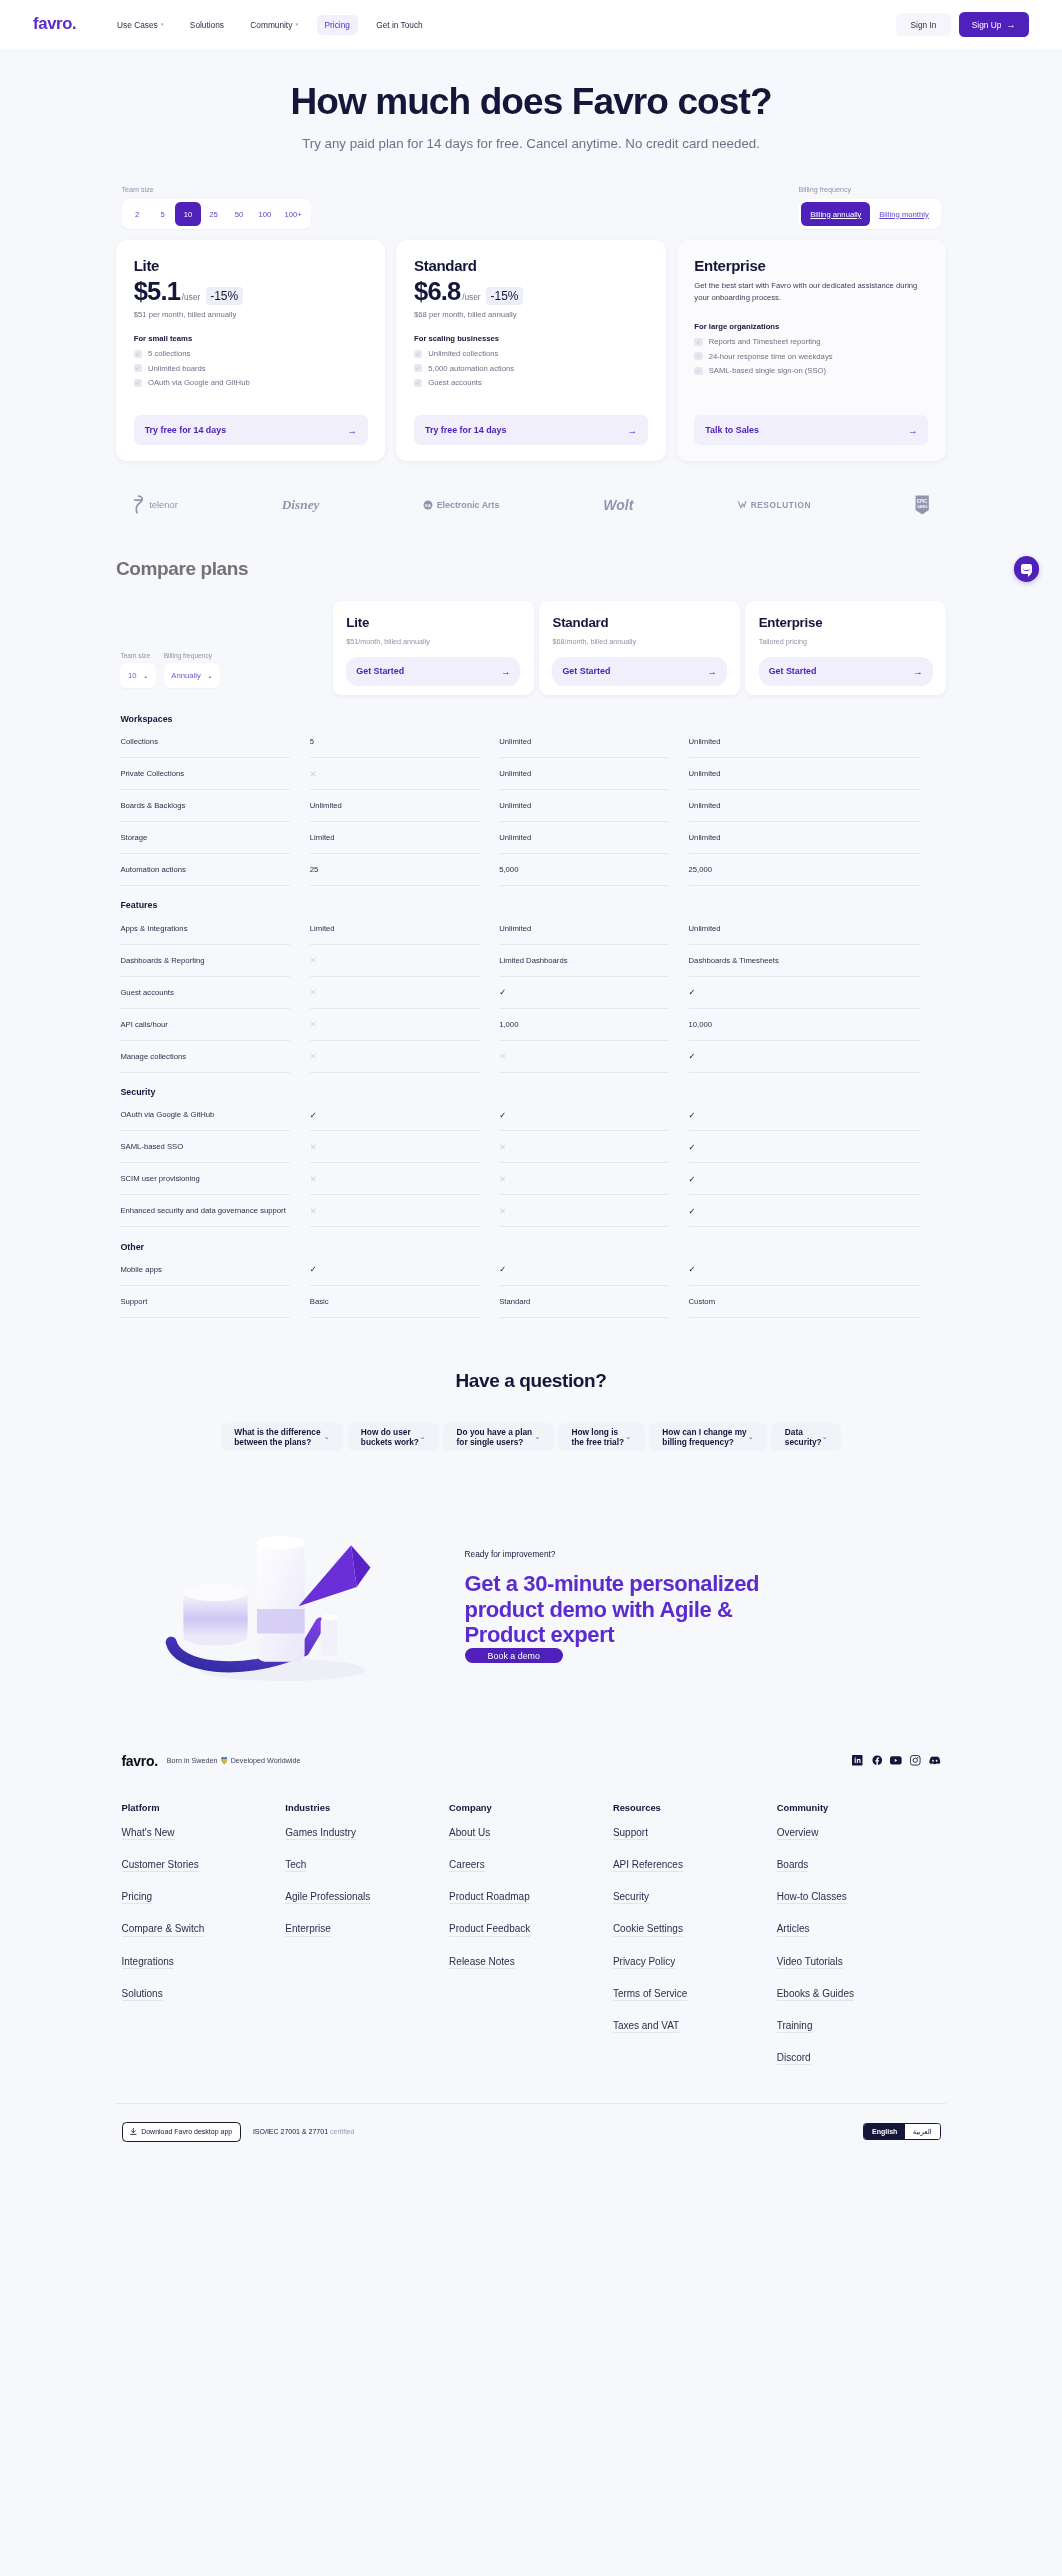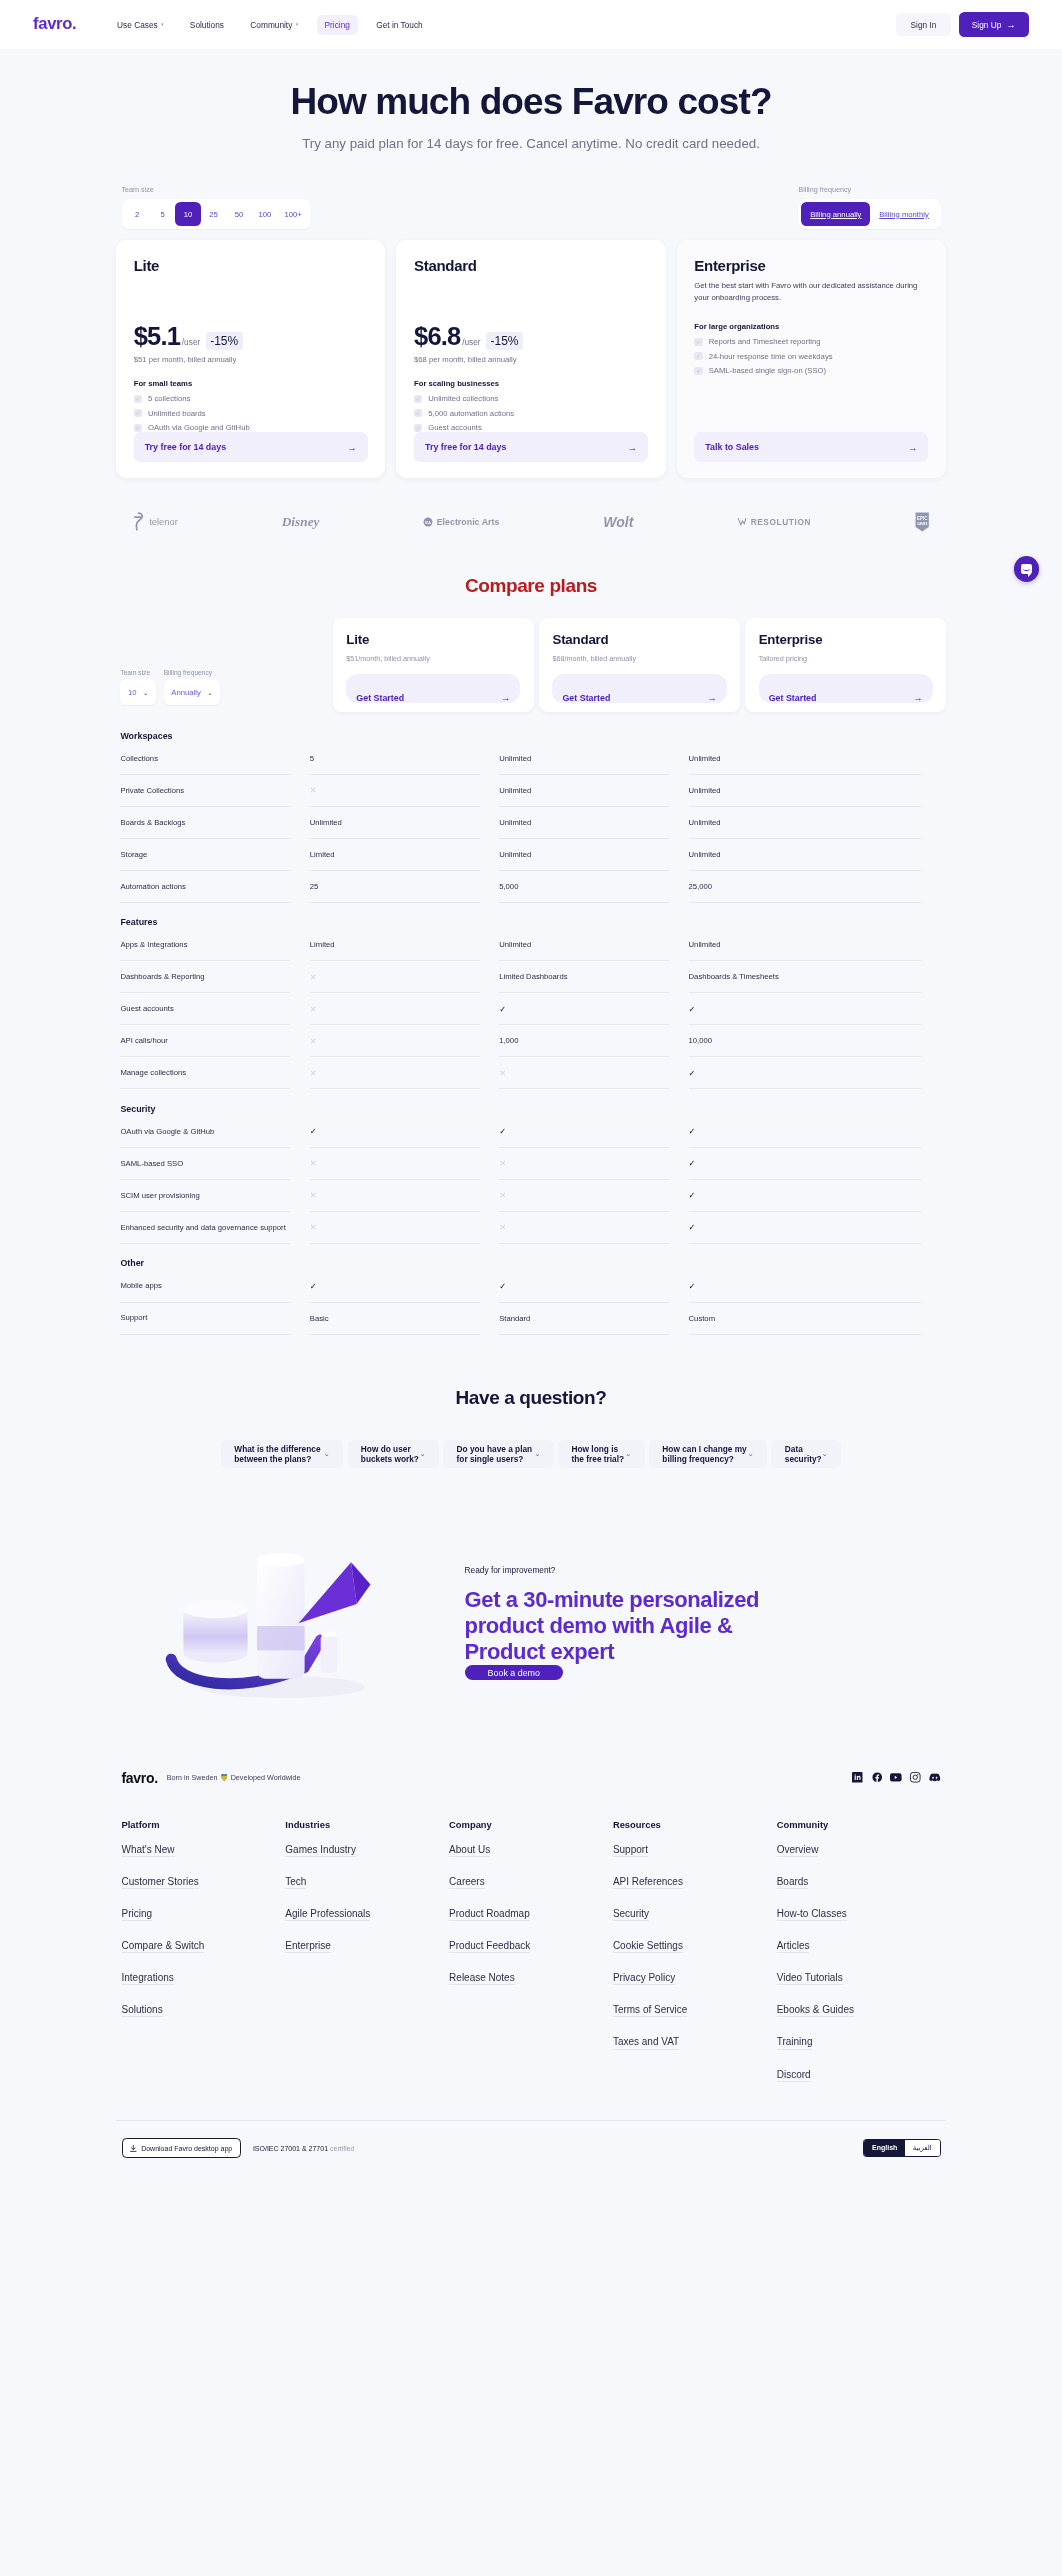--- a/index.html
+++ b/index.html
@@ -83,21 +83,21 @@
   .cards { display: flex; gap: 11px; margin-top: 11px; align-items: stretch; }
   .card {
     flex: 1; background: #ffffff; border-radius: 11px; padding: 16.6px 17.7px 15.5px 17.7px;
     display: flex; flex-direction: column;
     box-shadow: 0 1.1px 5.5px rgba(30,30,70,.05);
     min-height: 221px;
   }
   .card.enterprise { background: #fbfbfe; }
   .card h3 { font-size: 15px; font-weight: 700; letter-spacing: -0.3px; color: #14163a; }
   .priceline { display: flex; align-items: baseline; margin-top: 5.5px; }
-  .price { font-size: 25.5px; font-weight: 800; letter-spacing: -0.8px; color: #14163a; line-height: 1; margin-top: 45px; }
+  .price { font-size: 25.5px; font-weight: 800; letter-spacing: -0.8px; color: #14163a; line-height: 1; }
   .peruser { font-size: 8.3px; color: #6e7189; margin-left: 1.7px; }
   .discount {
     font-size: 12px; color: #14163a; background: #eeeef8;
     border-radius: 3.3px; padding: 1.7px 4.4px; margin-left: 5.5px;
   }
   .subprice { font-size: 7.7px; color: #6e7189; margin-top: 5.5px; }
   .entdesc { font-size: 7.7px; color: #3a3c5a; margin-top: 6.6px; line-height: 1.55; }
   .forline { font-size: 7.7px; font-weight: 700; color: #14163a; margin-top: 14.4px; }
   .card.enterprise .forline { margin-top: 17.7px; }
   .feats { margin-top: 6.6px; display: flex; flex-direction: column; gap: 5.5px; }
@@ -116,22 +116,22 @@
 
   
   .logos {
     display: flex; justify-content: space-between; align-items: center;
     margin-top: 34px; padding: 0 16.6px; opacity: .72;
   }
   .clogo { color: #6b7090; font-weight: 700; display: flex; align-items: center; gap: 3.3px; }
 
   
   .compare-title {
-    text-align: center; font-size: 19px; font-weight: 700; letter-spacing: -0.4px;
-    margin-top: 43px; color: #b91c1c;
+    text-align: left; font-size: 19px; font-weight: 700; letter-spacing: -0.4px;
+    margin-top: 43px; color: #737373;
   }
   .compare-head { display: flex; margin-top: 21px; align-items: flex-end; }
   .compare-ctrls { width: 217px; display: flex; gap: 7.7px; align-items: flex-end; padding-left: 4.4px; padding-bottom: 6.6px; }
   .ctrl { display: flex; flex-direction: column; }
   .ctrl .sellabel { font-size: 6.6px; margin-bottom: 3.9px; }
   .select {
     background: #ffffff; border-radius: 6px; height: 25.5px; min-width: 34px;
     display: flex; align-items: center; justify-content: center; gap: 6.6px;
     padding: 0 7.7px; font-size: 7.7px; color: #6b5bd6; cursor: pointer;
     box-shadow: 0 0.6px 1.7px rgba(30,30,60,.05);
@@ -139,21 +139,21 @@
   .select .dchev { font-size: 6px; color: #14163a; }
   .planheads { flex: 1; display: flex; gap: 5.5px; }
   .planhead {
     flex: 1; background: #ffffff; border-radius: 8.9px;
     padding: 14.4px 13.3px 8.9px 13.3px; box-shadow: 0 1.1px 4.4px rgba(30,30,70,.05);
   }
   .planhead h4 { font-size: 13.3px; font-weight: 700; letter-spacing: -0.2px; color: #14163a; }
   .planhead .sub { font-size: 7.2px; color: #8f92a8; margin-top: 6.6px; }
   .planhead .gs {
     margin-top: 11px; background: #f0effb; border: none; border-radius: 12px; width: 100%;
-    height: 29px; display: flex; align-items: flex-end; justify-content: space-between;
+    height: 29px; display: flex; align-items: center; justify-content: space-between;
     padding: 0 10px; font-size: 8.9px; font-weight: 700; color: #4f21ba; cursor: pointer;
     font-family: inherit;
   }
 
   
   .cmp { margin-top: 19px; padding: 0 4.4px; }
   .secttl { font-size: 8.9px; font-weight: 700; color: #14163a; margin: 14.4px 0 2.2px 0; }
   .crow { display: flex; align-items: center; min-height: 32px; }
   .ccell {
     font-size: 7.7px; color: #2b2d4a; padding: 8.9px 0 8.9px 0;

